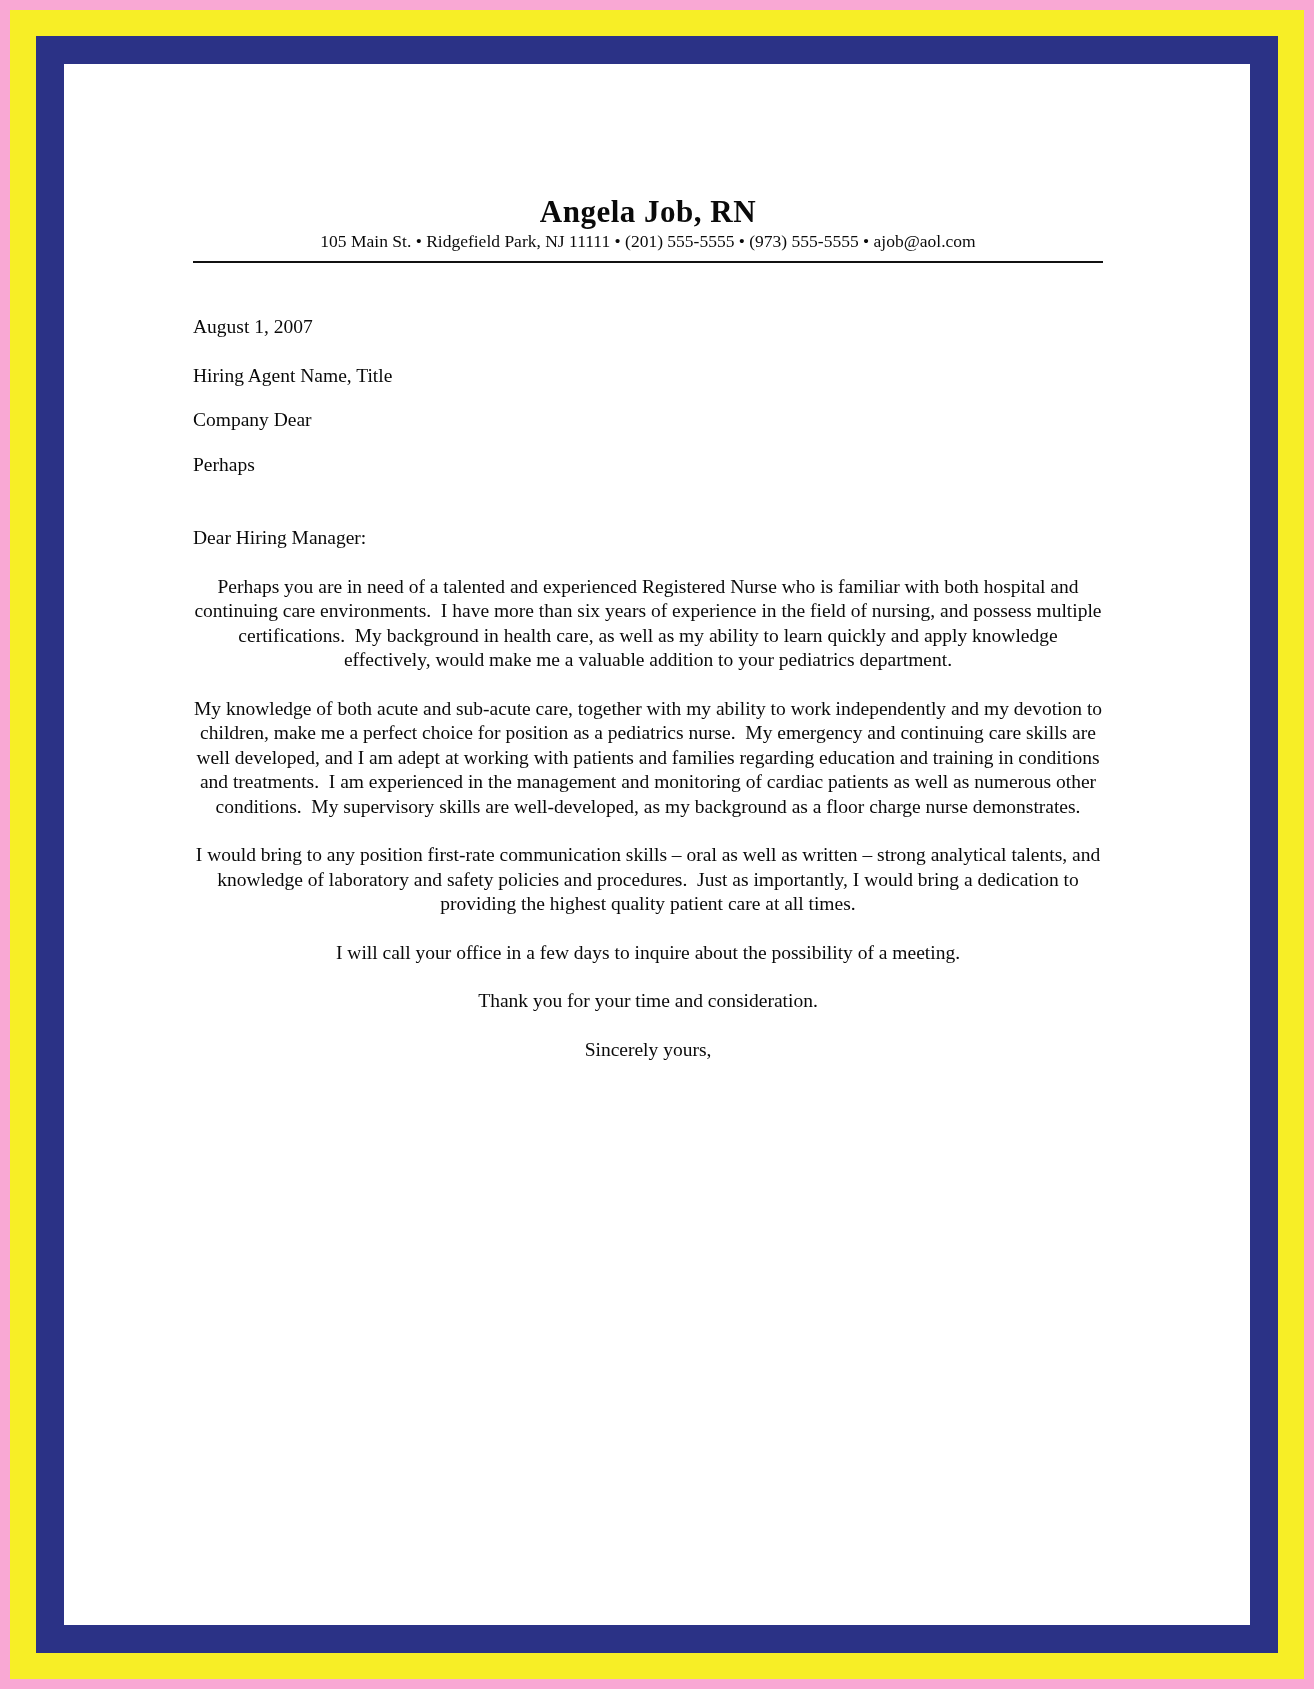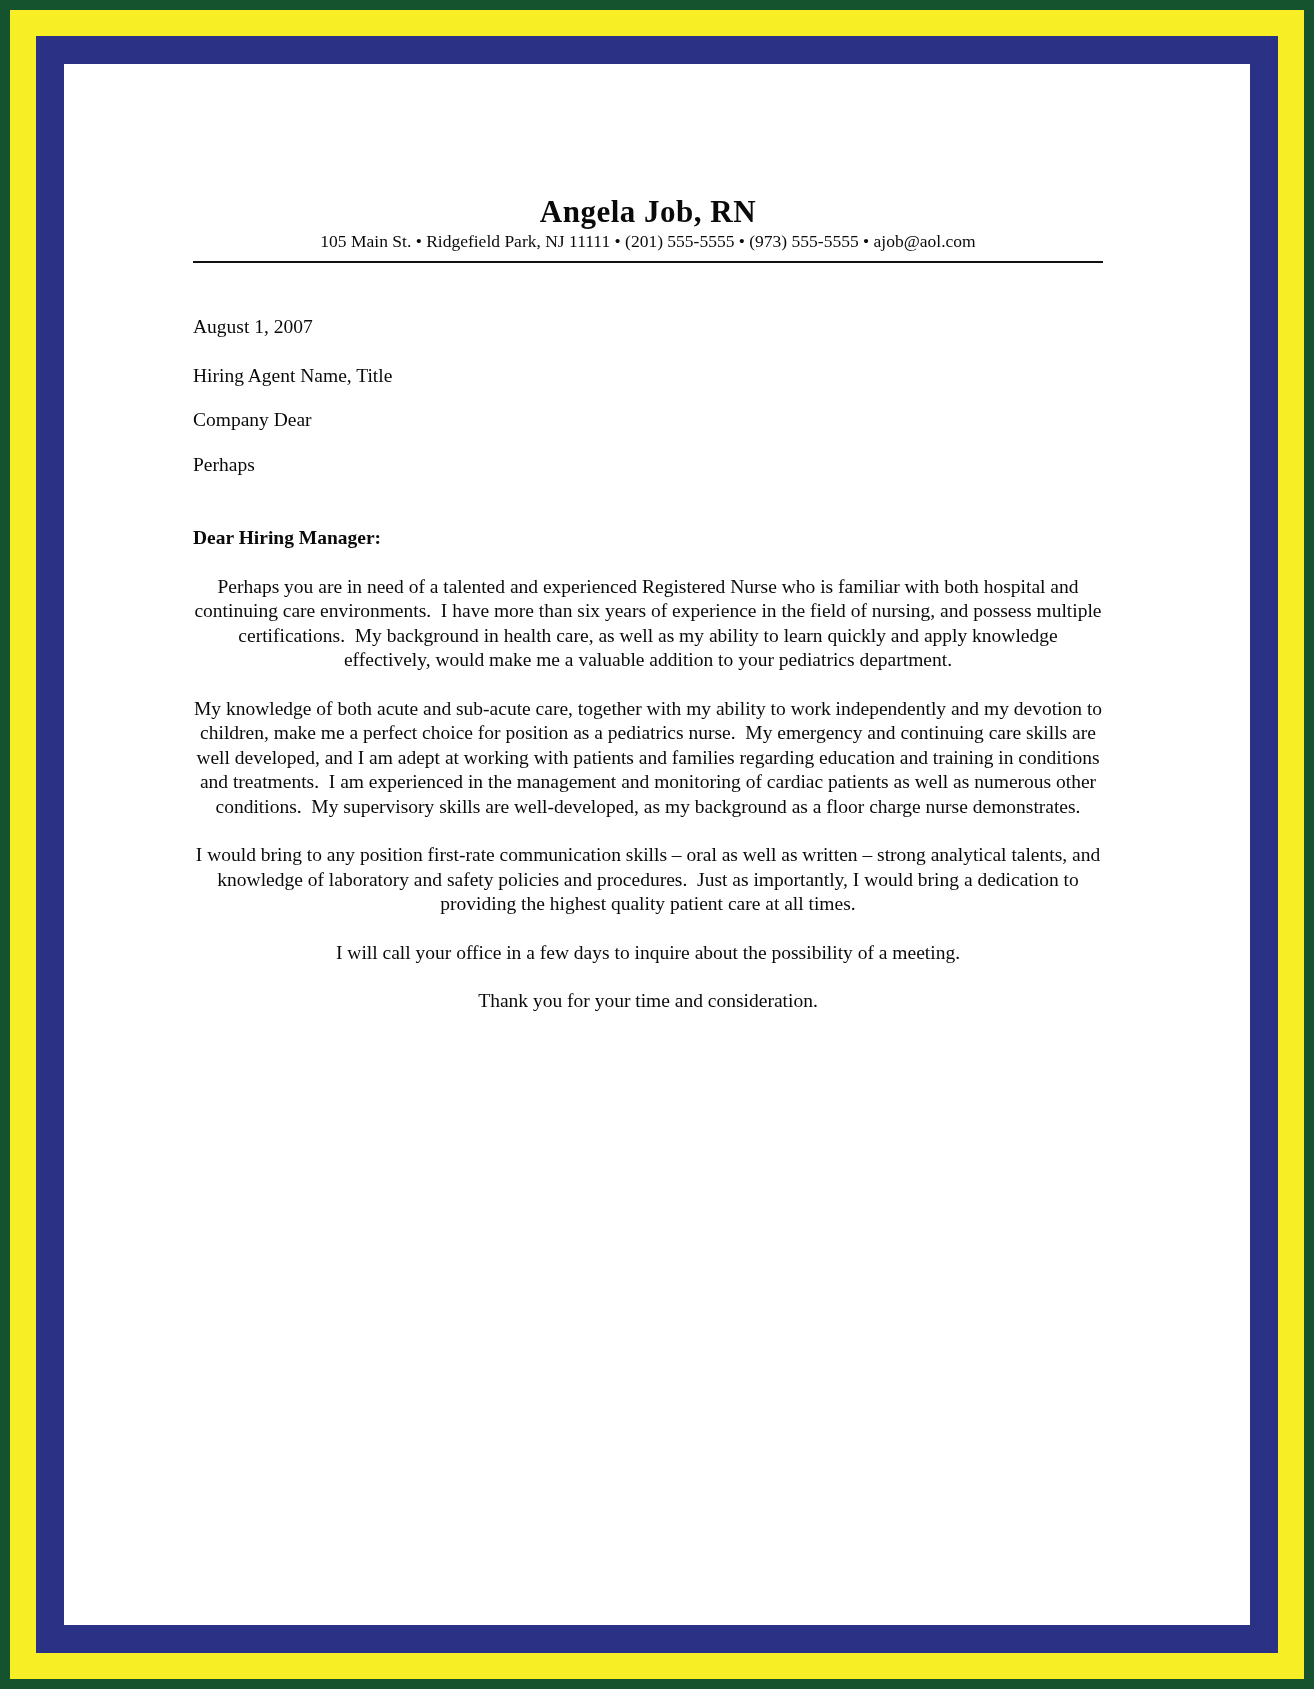--- a/index.html
+++ b/index.html
@@ -10,21 +10,21 @@
   body {
     width: 1314px;
     height: 1689px;
     position: relative;
     font-family: "Liberation Serif", "DejaVu Serif", serif;
     color: #0a0a0a;
   }
   .outer-border {
     position: absolute;
     inset: 0;
-    background: #14532d;
+    background: #f9a8d4;
   }
   .yellow-frame {
     position: absolute;
     inset: 10px;
     background: #f7ee26;
   }
   .inner-border {
     position: absolute;
     inset: 26px;
     background: #2b3286;
@@ -70,21 +70,20 @@
   .recipient-block {
     margin-top: 24px;
   }
   .recipient-block .r-line {
     white-space: pre-wrap;
     margin-top: 20px;
   }
   .salutation {
     margin: 49px 0 0 0;
     white-space: pre-wrap;
-    font-weight: bold;
   }
   .para {
     margin: 24px 0 0 0;
     white-space: pre-wrap;
     text-align: center;
   }
 </style>
 </head>
 <body>
 
@@ -113,18 +112,19 @@
           <p class="para">Perhaps you are in need of a talented and experienced Registered Nurse who is familiar with both hospital and continuing care environments.  I have more than six years of experience in the field of nursing, and possess multiple certifications.  My background in health care, as well as my ability to learn quickly and apply knowledge effectively, would make me a valuable addition to your pediatrics department.</p>
 
           <p class="para">My knowledge of both acute and sub-acute care, together with my ability to work independently and my devotion to children, make me a perfect choice for position as a pediatrics nurse.  My emergency and continuing care skills are well developed, and I am adept at working with patients and families regarding education and training in conditions and treatments.  I am experienced in the management and monitoring of cardiac patients as well as numerous other conditions.  My supervisory skills are well-developed, as my background as a floor charge nurse demonstrates.</p>
 
           <p class="para">I would bring to any position first-rate communication skills – oral as well as written – strong analytical talents, and knowledge of laboratory and safety policies and procedures.  Just as importantly, I would bring a dedication to providing the highest quality patient care at all times.</p>
 
           <p class="para">I will call your office in a few days to inquire about the possibility of a meeting.</p>
 
           <p class="para">Thank you for your time and consideration.</p>
 
+          <p class="para">Sincerely yours,</p>
 
         </div>
       </div>
     </div>
   </div>
 </div>
 
 </body></html>

